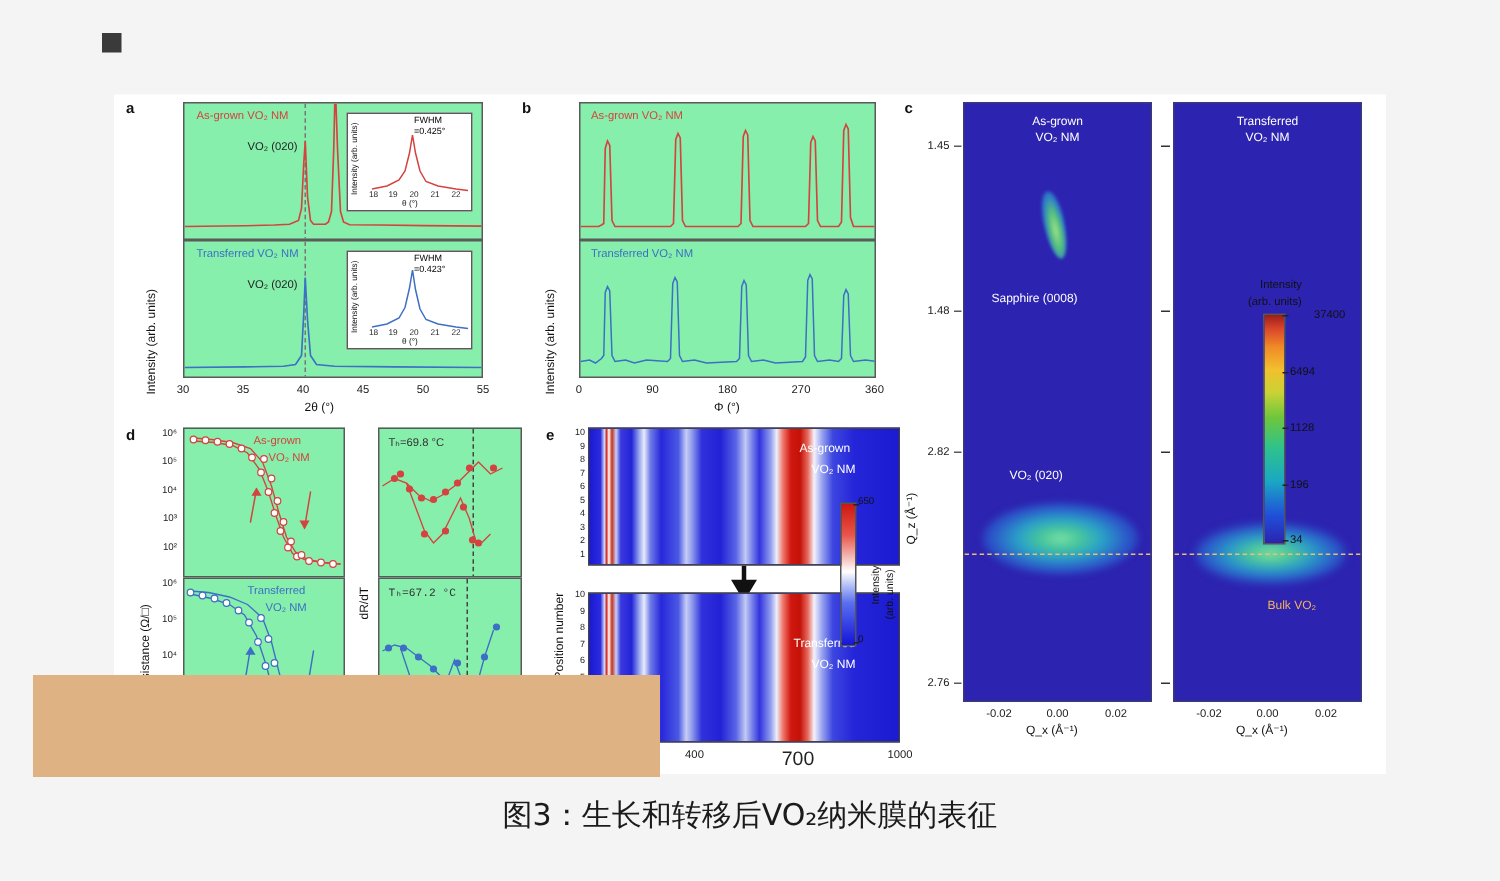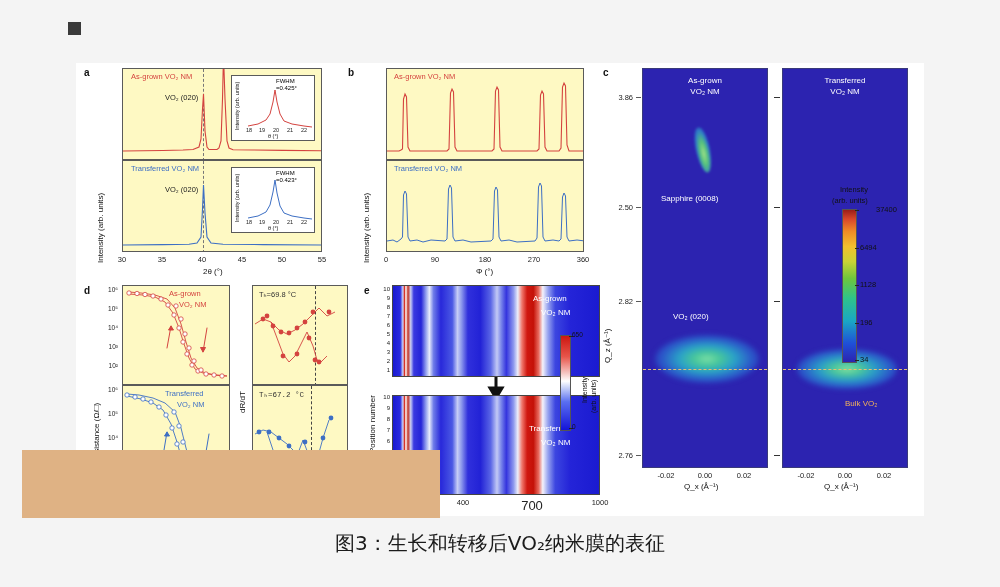--- a/index.html
+++ b/index.html
@@ -15,21 +15,21 @@
   #header-title{font-size:19px;color:#2b2b2b;letter-spacing:5px;white-space:nowrap;}
 
   
   #figure-canvas{
     position:absolute;left:76px;top:63px;width:848px;height:453px;
     background:#ffffff;
   }
   .panel-letter{position:absolute;font-weight:bold;font-size:10px;color:#111;}
 
   
-  .plotbox{position:absolute;border:1px solid #5a5a5a;background:#fef9c3;box-sizing:border-box;overflow:hidden;}
+  .plotbox{position:absolute;border:1px solid #5a5a5a;background:#86efac;box-sizing:border-box;overflow:hidden;}
   .axtitle{position:absolute;font-size:7.5px;white-space:nowrap;}
   .red{color:#d4433f;}
   .blue{color:#3d6fc4;}
   .tick-lbl{position:absolute;font-size:7.5px;color:#222;transform:translateX(-50%);white-space:nowrap;}
   .tick-lbl-y{position:absolute;font-size:7.5px;color:#222;transform:translateY(-50%);white-space:nowrap;text-align:right;}
   .axis-name{position:absolute;font-size:8px;color:#111;white-space:nowrap;}
   .axis-name-v{position:absolute;font-size:8px;color:#111;white-space:nowrap;transform-origin:0 0;transform:rotate(-90deg);}
   .tickmark{position:absolute;background:#5a5a5a;}
   .dashv{position:absolute;border-left:1px dashed #777;}
 
@@ -163,22 +163,22 @@
     <span class="tick-lbl" style="left:409px;top:192px;">180</span>
     <span class="tick-lbl" style="left:458px;top:192px;">270</span>
     <span class="tick-lbl" style="left:507px;top:192px;">360</span>
     <span class="axis-name" style="left:400px;top:204px;">Φ (°)</span>
   </div>
 
   <span class="panel-letter" style="left:527px;top:4px;">c</span>
 
   <span class="axis-name-v" style="left:527px;top:300px;">Q_z (Å⁻¹)</span>
   <div>
-    <span class="tick-lbl-y" style="left:531px;top:34px;width:26px;">3.86</span>
-    <span class="tick-lbl-y" style="left:531px;top:144px;width:26px;">2.50</span>
+    <span class="tick-lbl-y" style="left:531px;top:34px;width:26px;">1.45</span>
+    <span class="tick-lbl-y" style="left:531px;top:144px;width:26px;">1.48</span>
     <span class="tick-lbl-y" style="left:531px;top:238px;width:26px;">2.82</span>
     <span class="tick-lbl-y" style="left:531px;top:392px;width:26px;">2.76</span>
     <div class="tickmark" style="left:560px;top:34px;width:5px;height:1px;"></div>
     <div class="tickmark" style="left:560px;top:144px;width:5px;height:1px;"></div>
     <div class="tickmark" style="left:560px;top:238px;width:5px;height:1px;"></div>
     <div class="tickmark" style="left:560px;top:392px;width:5px;height:1px;"></div>
   </div>
 
   <div class="rsmbox" style="left:566px;top:5px;width:126px;height:400px;">
     <div class="rsm-caption" style="top:6px;">

